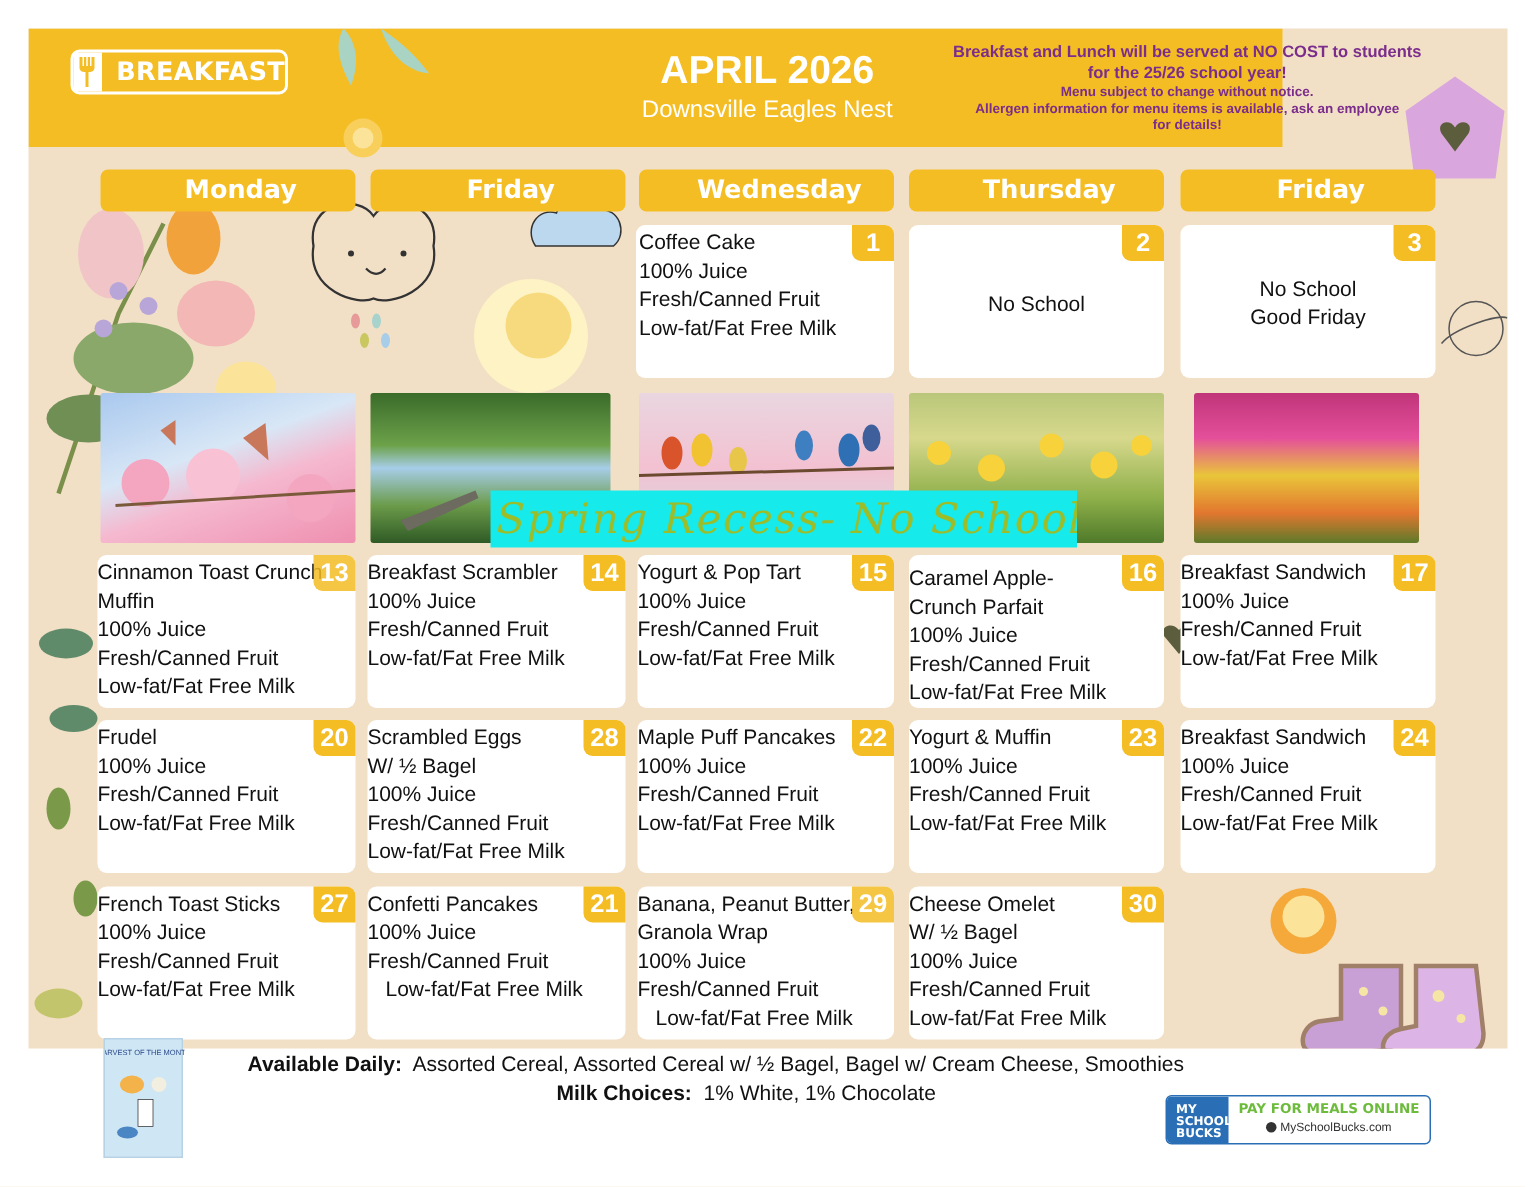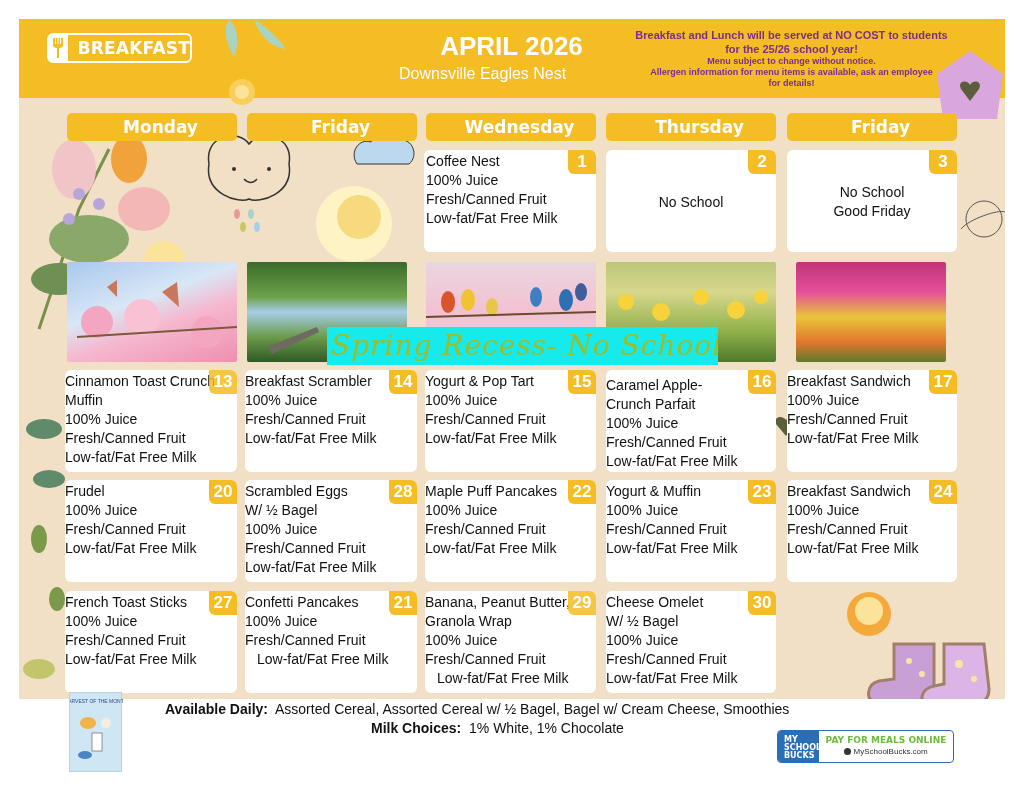--- a/index.html
+++ b/index.html
@@ -1,27 +1,27 @@
 <!DOCTYPE html>
 <html><head>
 <meta charset="utf-8">
 <style>
   * { box-sizing: border-box; margin: 0; padding: 0; }
   html, body { width: 1024px; height: 791px; background: #ffffff; overflow: hidden; }
   body { position: relative; font-family: "Liberation Sans", sans-serif; color: #111; }
 
   .page { position: absolute; left: 19px; top: 19px; width: 986px; height: 680px; background: #f2e0c6; overflow: hidden; }
-  .header { position: absolute; left: 0; top: 0; width: 986px; height: 79px; background: #f4bd24; }
+  .header { position: absolute; left: 0; top: 0; width: 836px; height: 79px; background: #f4bd24; }
 
   .badge-breakfast { position: absolute; left: 28px; top: 14px; width: 145px; height: 30px; border: 2px solid #fff; border-radius: 6px; display: flex; align-items: center; }
   .badge-breakfast .fork-box { width: 30px; height: 100%; background: #fff; display: flex; align-items: center; justify-content: center; border-radius: 3px 0 0 3px; }
   .badge-breakfast .label { color: #fff; font-weight: bold; font-size: 17px; letter-spacing: 0.2px; padding-left: 10px; font-family: "DejaVu Sans", sans-serif; }
 
   .title { position: absolute; left: 380px; top: 12px; width: 225px; text-align: center; color: #fff; font-weight: bold; font-size: 26px; }
-  .subtitle { position: absolute; left: 380px; top: 46px; width: 225px; color: #fff; font-size: 16px; }
+  .subtitle { position: absolute; left: 380px; top: 46px; width: 225px; text-align: center; color: #fff; font-size: 16px; }
 
   .notice { position: absolute; left: 600px; top: 8px; width: 345px; text-align: center; color: #7b2d8c; font-weight: bold; }
   .notice .l1 { font-size: 11px; line-height: 16px; }
   .notice .l2 { font-size: 11px; line-height: 13px; }
   .notice .l3 { font-size: 9px; line-height: 11px; text-align: center; }
 
   .birdhouse { position: absolute; left: 916px; top: 30px; width: 70px; height: 80px; }
 
   .day-header { position: absolute; top: 94px; height: 28px; background: #f4bd24; border-radius: 5px; color: #fff; font-weight: bold; font-size: 17px; text-align: center; line-height: 28px; font-family: "DejaVu Sans", sans-serif; padding-left: 17px; }
 
@@ -141,21 +141,21 @@
   </svg>
 
   <div class="day-header" style="left:48px;width:170px">Monday</div>
   <div class="day-header" style="left:228px;width:170px">Friday</div>
   <div class="day-header" style="left:587px;width:170px">Thursday</div>
   <div class="day-header" style="left:407px;width:170px">Wednesday</div>
   <div class="day-header" style="left:768px;width:170px">Friday</div>
 
   <div class="card" style="left:405px;top:131px;width:172px;height:102px;padding-left:2px">
     <div class="num">1</div>
-    <div class="line">Coffee Nest</div>
+    <div class="line">Coffee Cake</div>
     <div class="line">100% Juice</div>
     <div class="line">Fresh/Canned Fruit</div>
     <div class="line">Low-fat/Fat Free Milk</div>
   </div>
   <div class="card center" style="left:587px;top:131px;width:170px;height:102px">
     <div class="num">2</div>
     <div class="line">No School</div>
   </div>
   <div class="card center" style="left:768px;top:131px;width:170px;height:102px">
     <div class="num">3</div>

